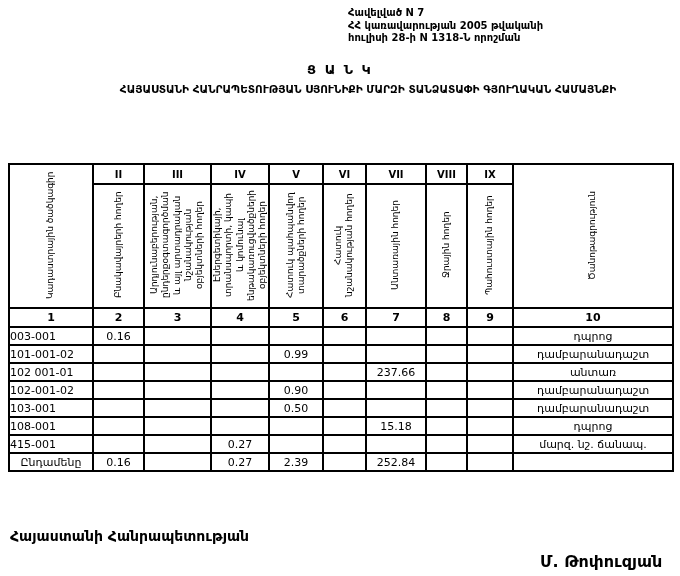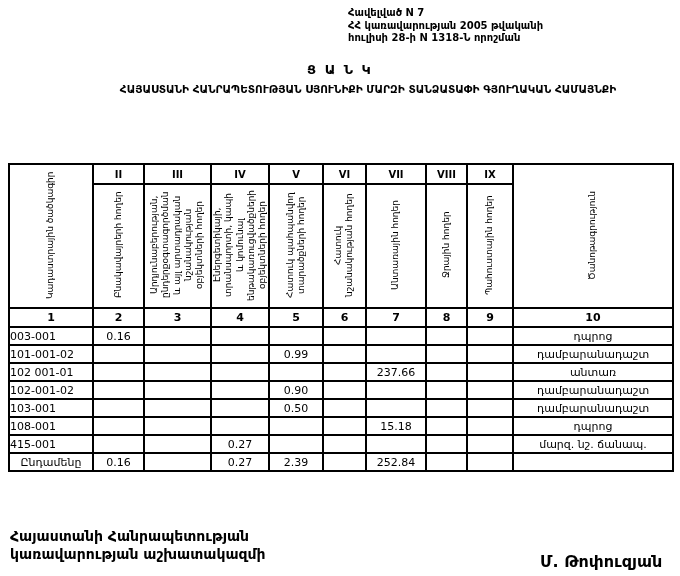--- a/index.html
+++ b/index.html
@@ -221,16 +221,15 @@
     <td class="data-cell">252.84</td>
     <td class="data-cell"></td>
     <td class="data-cell"></td>
     <td class="data-cell note-cell"></td>
   </tr>
 </tbody>
   </table>
 
 <div class="footer-left">
   <div>Հայաստանի Հանրապետության</div>
-  <div>կառավարության աշխատակազմի</div>
 </div>
 
 <div class="footer-signature">Մ. Թոփուզյան</div>
 
 </body></html>

